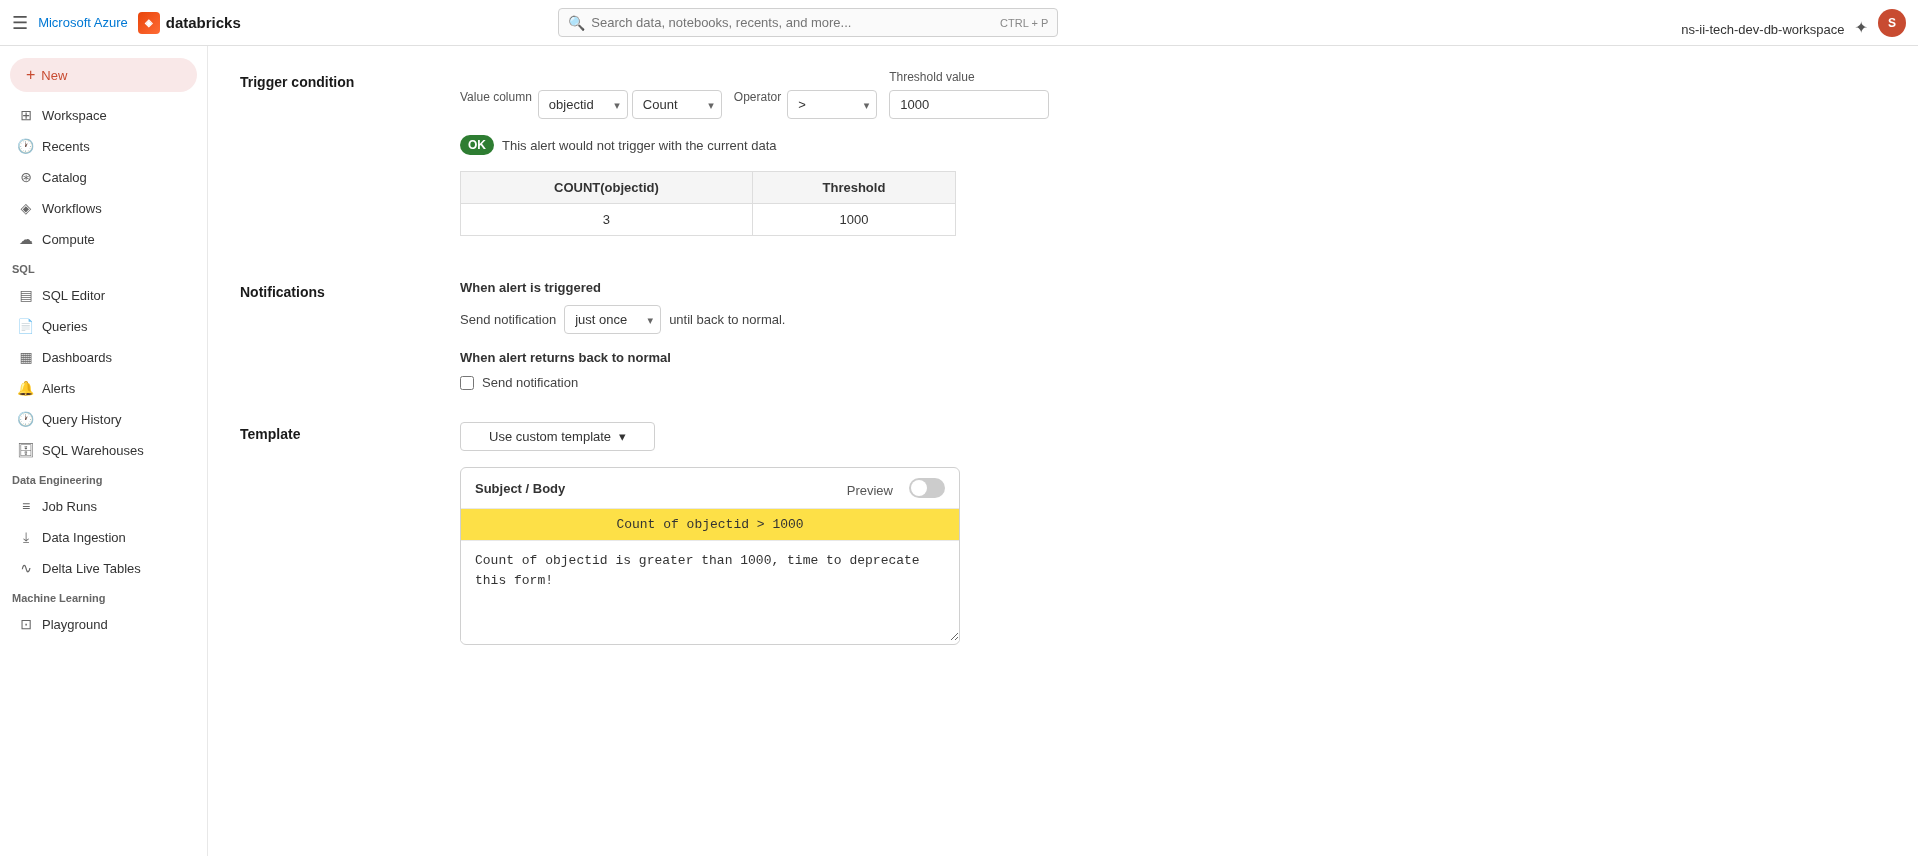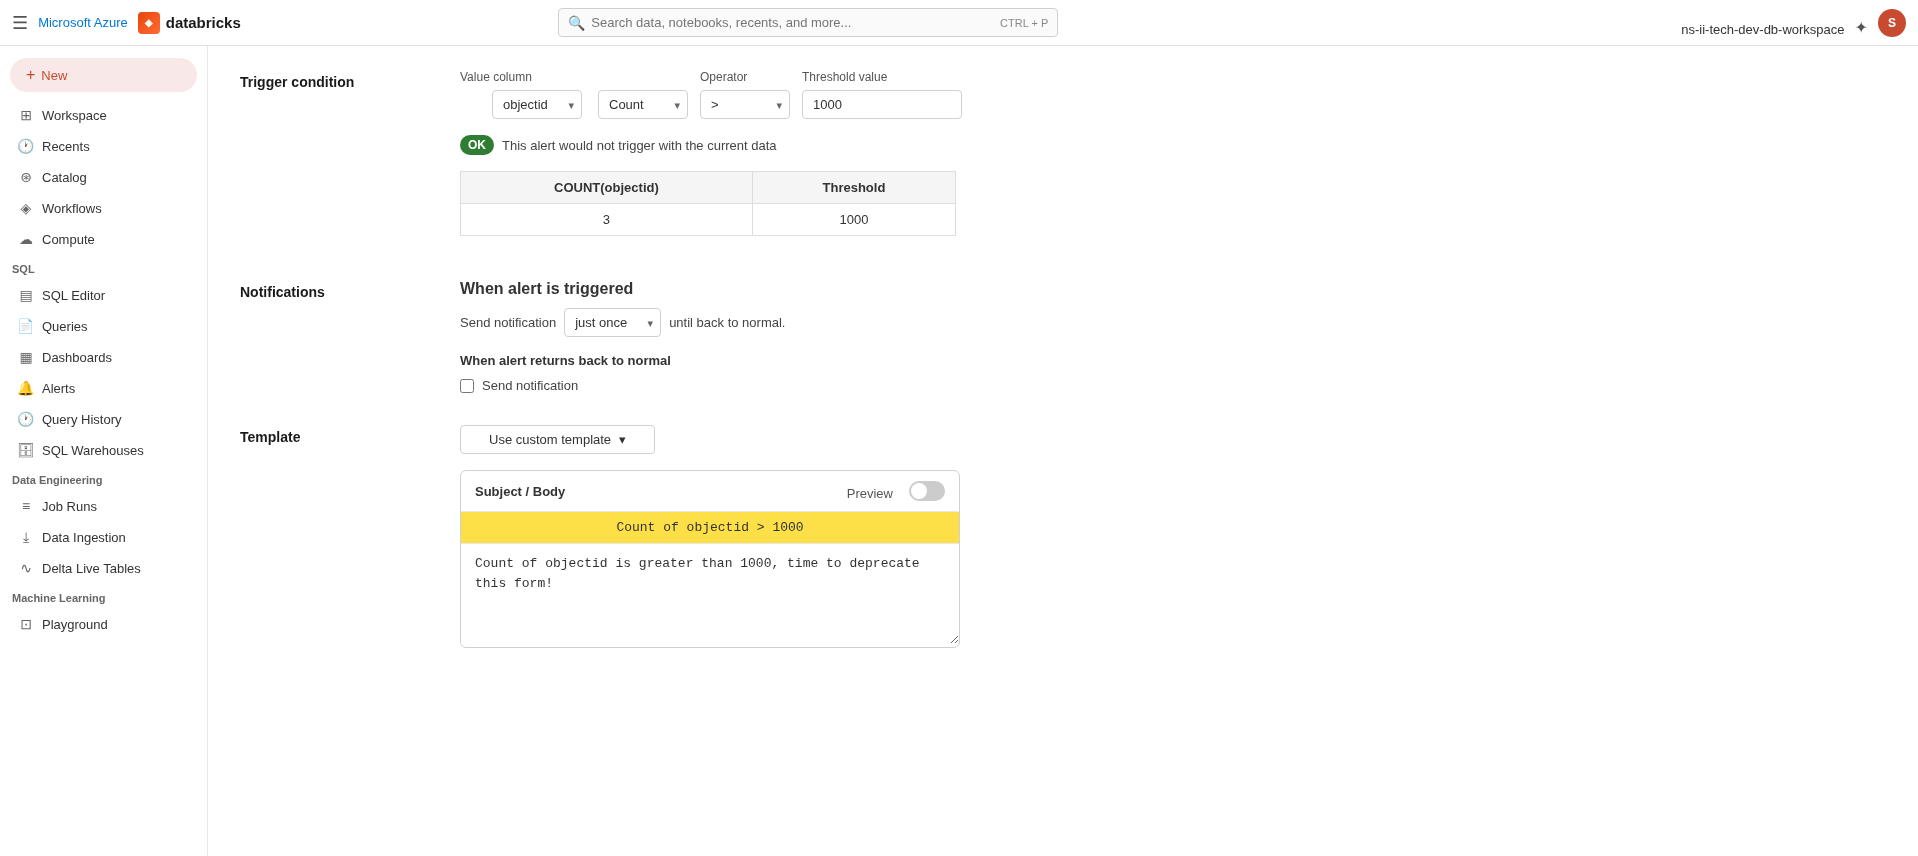--- a/index.html
+++ b/index.html
@@ -31,41 +31,41 @@
     .sidebar-item { display: flex; align-items: center; gap: 8px; padding: 7px 12px; cursor: pointer; color: #333; font-size: 13px; border-radius: 4px; margin: 1px 6px; }
     .sidebar-item .icon { width: 16px; height: 16px; display: flex; align-items: center; justify-content: center; color: #666; font-size: 14px; flex-shrink: 0; }
 
     
     .content { flex: 1; overflow-y: auto; padding: 24px 32px; background: #fff; }
 
     
     .section-title { font-size: 14px; font-weight: 600; color: #1a1a1a; margin-bottom: 16px; }
 
     .value-column-row { display: flex; align-items: flex-end; gap: 12px; margin-bottom: 16px; }
-    .field-group { display: flex; flex-direction: column; gap: 6px; }
+    .field-group { display: flex; gap: 6px; }
     .field-label { font-size: 12px; color: #555; }
     .select-wrapper { position: relative; display: inline-block; }
     .select-wrapper select { appearance: none; border: 1px solid #d0d0d0; border-radius: 4px; padding: 6px 28px 6px 10px; font-size: 13px; background: #fff; cursor: pointer; color: #333; min-width: 90px; }
     .select-wrapper .chevron { position: absolute; right: 8px; top: 50%; transform: translateY(-50%); pointer-events: none; color: #666; font-size: 11px; }
 
     .operator-group { display: flex; gap: 6px; }
     .threshold-group { display: flex; flex-direction: column; gap: 6px; }
     .threshold-input { border: 1px solid #d0d0d0; border-radius: 4px; padding: 6px 10px; font-size: 13px; width: 160px; color: #333; }
 
     .ok-badge { display: inline-flex; align-items: center; gap: 8px; background: #2e7d32; color: #fff; font-size: 12px; font-weight: 600; padding: 3px 8px; border-radius: 10px; margin-right: 8px; }
     .alert-info { display: flex; align-items: center; margin-bottom: 16px; font-size: 13px; color: #444; }
 
     
     .data-table { width: 496px; border-collapse: collapse; margin-bottom: 12px; }
     .data-table th { background: #f5f5f5; border: 1px solid #ddd; padding: 8px 16px; text-align: center; font-size: 13px; font-weight: 600; }
     .data-table td { border: 1px solid #ddd; padding: 8px 16px; text-align: center; font-size: 13px; }
 
     
     .notifications-section { margin-bottom: 28px; }
-    .when-alert-triggered { font-size: 16px; font-weight: 600; margin-bottom: 10px; color: #333; }
+    .when-alert-triggered { font-size: 13px; font-weight: 600; margin-bottom: 10px; color: #333; }
     .send-notification-row { display: flex; align-items: center; gap: 8px; font-size: 13px; color: #444; margin-bottom: 16px; }
     .when-back-normal { font-size: 13px; font-weight: 600; margin-bottom: 10px; color: #333; }
     .checkbox-row { display: flex; align-items: center; gap: 8px; font-size: 13px; color: #444; }
     .checkbox-row input[type="checkbox"] { width: 14px; height: 14px; }
 
     
     .template-section { }
     .template-dropdown-btn { display: flex; align-items: center; gap: 8px; border: 1px solid #d0d0d0; border-radius: 4px; padding: 6px 28px; background: #fff; cursor: pointer; font-size: 13px; color: #333; margin-bottom: 16px; }
 
     .subject-body-card { border: 1px solid #d0d0d0; border-radius: 6px; padding: 0; width: 500px; }
@@ -188,21 +188,21 @@
 
     <div class="section-row">
       <div class="section-label-col">
         <div class="section-title">Trigger condition</div>
       </div>
       <div class="section-content-col">
 
         <div class="value-column-row">
           <div class="field-group">
             <label class="field-label">Value column</label>
-            <div style="display:flex; gap:16px;margin-left:32px;">
+            <div style="display:flex; gap:4px;">
               <div class="select-wrapper">
                 <select>
                   <option>objectid</option>
                   <option>name</option>
                   <option>id</option>
                 </select>
                 <span class="chevron">▾</span>
               </div>
               <div class="select-wrapper">
                 <select>

